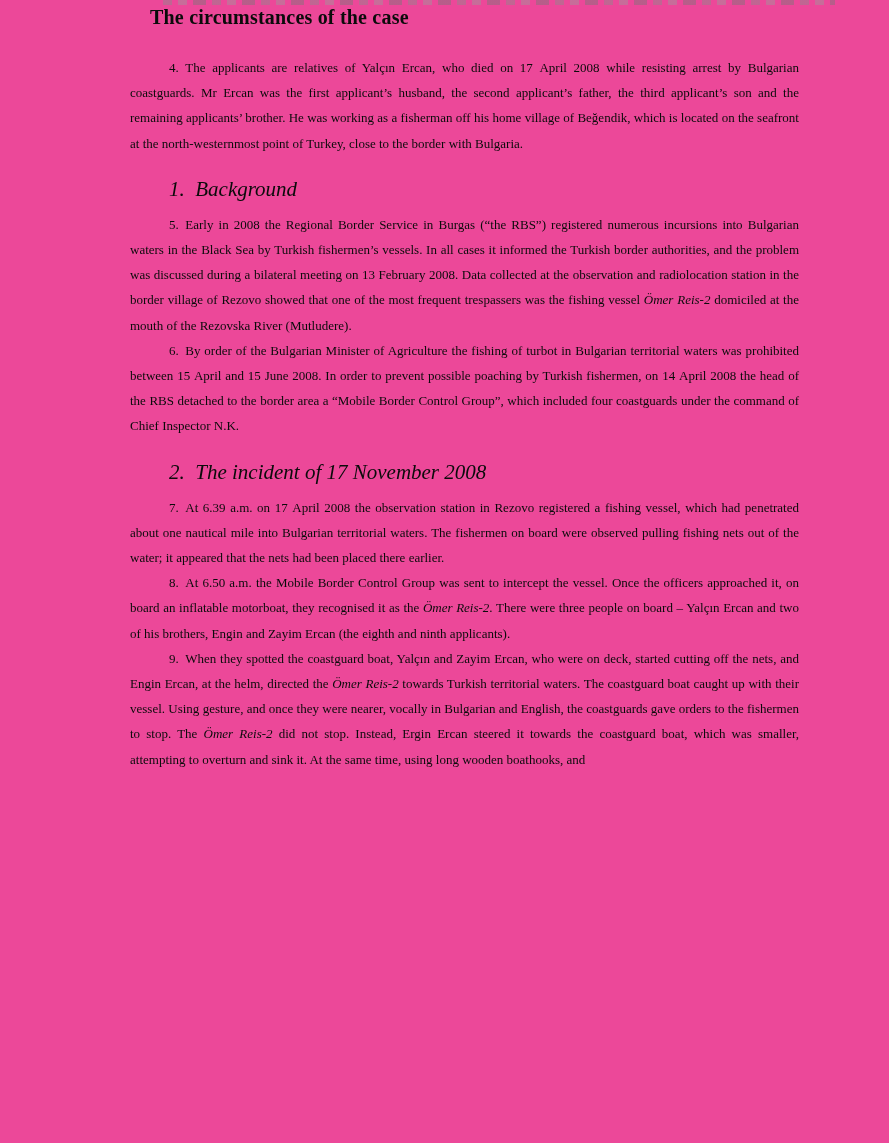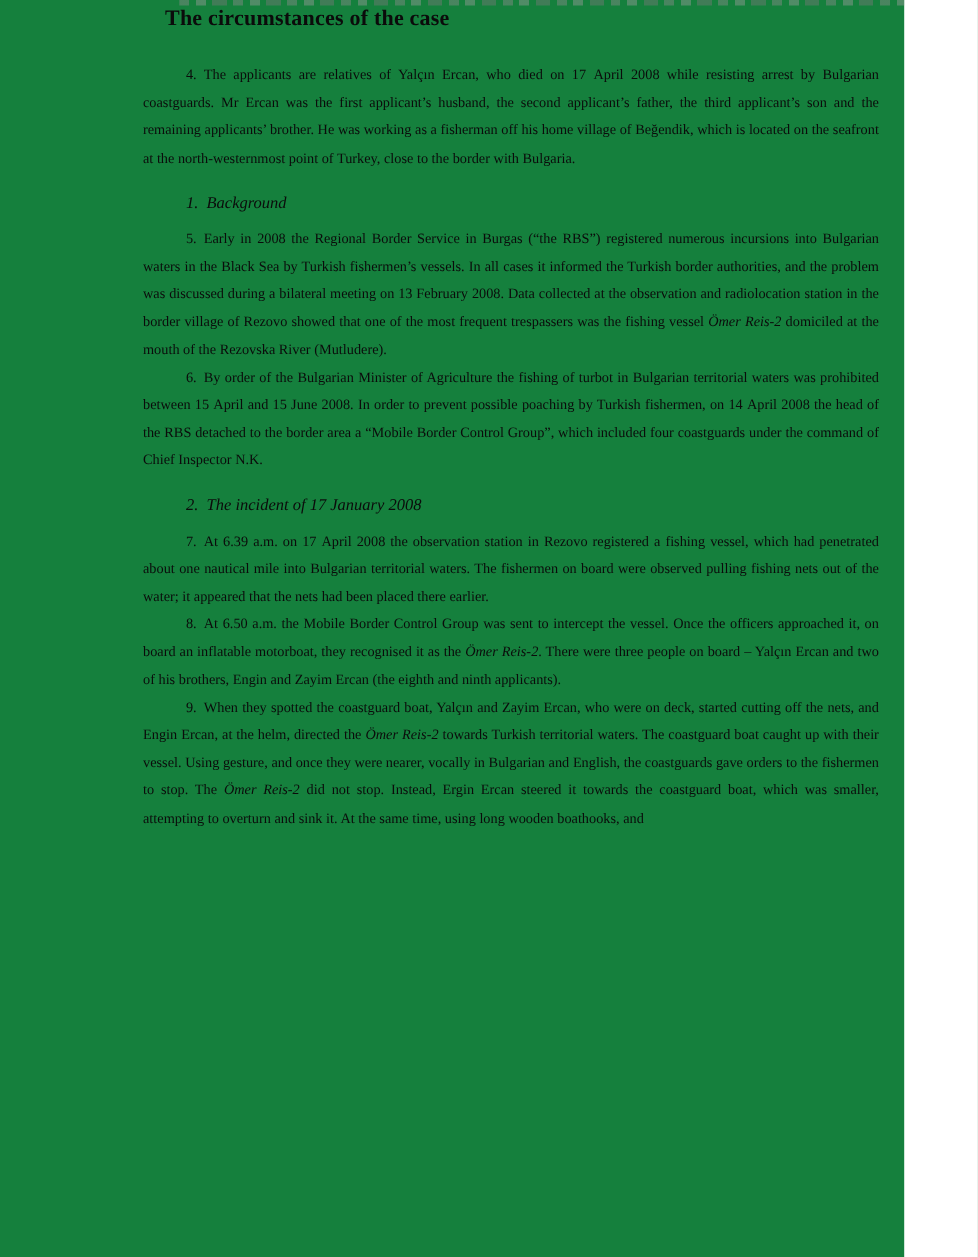--- a/index.html
+++ b/index.html
@@ -5,63 +5,63 @@
   * { box-sizing: border-box; }
   html, body { margin: 0; padding: 0; }
   body {
     width: 889px; height: 1143px;
     background: #ffffff;
     font-family: "Liberation Serif", "DejaVu Serif", serif;
     color: #0b0b0b;
   }
   .page {
     position: relative;
-    width: 822px; height: 1143px;
+    width: 889px; height: 1143px;
     overflow: hidden;
-    background: #15803d;
+    background: #ec4899;
   }
   
   .crop-fragment {
     position: absolute; top: 0; left: 163px;
     width: 672px; height: 5px;
     opacity: .45;
     background: repeating-linear-gradient(90deg,
       #8a8a8a 0 9px, transparent 9px 15px,
       #9a9a9a 15px 24px, transparent 24px 30px,
       #777777 30px 43px, transparent 43px 49px);
   }
   .doc {
     position: absolute; left: 130px; top: 6px; width: 669px;
   }
   .h-bold {
     font-size: 20px; font-weight: 700;
     margin: 0 0 26px 20px;
     letter-spacing: .2px;
   }
   .sub {
-    font-size: 15px; font-style: italic; font-weight: 400;
+    font-size: 21px; font-style: italic; font-weight: 400;
     margin: 21px 0 10px 39px;
   }
   .para {
     font-size: 13px; line-height: 25.2px;
     margin: 0; text-align: justify; text-indent: 39px;
   }
   .para em { }
 </style>
 </head>
 <body>
 
 <div class="page">
   <div class="crop-fragment"></div>
   <main class="doc">
     <h2 class="h-bold">The circumstances of the case</h2>
     <div id="blocks">
         <p class="para">4. The applicants are relatives of Yalçın Ercan, who died on 17&nbsp;April 2008 while resisting arrest by Bulgarian coastguards. Mr Ercan was the first applicant’s husband, the second applicant’s father, the third applicant’s son and the remaining applicants’ brother. He was working as a fisherman off his home village of Beğendik, which is located on the seafront at the north-westernmost point of Turkey, close to the border with Bulgaria.</p>
         <h3 class="sub">1. Background</h3>
         <p class="para">5. Early in 2008 the Regional Border Service in Burgas (“the RBS”) registered numerous incursions into Bulgarian waters in the Black Sea by Turkish fishermen’s vessels. In all cases it informed the Turkish border authorities, and the problem was discussed during a bilateral meeting on 13&nbsp;February 2008. Data collected at the observation and radiolocation station in the border village of Rezovo showed that one of the most frequent trespassers was the fishing vessel <em>Ömer Reis-2</em> domiciled at the mouth of the Rezovska River (Mutludere).</p>
         <p class="para">6. By order of the Bulgarian Minister of Agriculture the fishing of turbot in Bulgarian territorial waters was prohibited between 15&nbsp;April and 15&nbsp;June 2008. In order to prevent possible poaching by Turkish fishermen, on 14&nbsp;April 2008 the head of the RBS detached to the border area a “Mobile Border Control Group”, which included four coastguards under the command of Chief Inspector N.K.</p>
-        <h3 class="sub">2. The incident of 17 January 2008</h3>
+        <h3 class="sub">2. The incident of 17 November 2008</h3>
         <p class="para">7. At 6.39 a.m. on 17&nbsp;April 2008 the observation station in Rezovo registered a fishing vessel, which had penetrated about one nautical mile into Bulgarian territorial waters. The fishermen on board were observed pulling fishing nets out of the water; it appeared that the nets had been placed there earlier.</p>
         <p class="para">8. At 6.50 a.m. the Mobile Border Control Group was sent to intercept the vessel. Once the officers approached it, on board an inflatable motorboat, they recognised it as the <em>Ömer Reis-2</em>. There were three people on board – Yalçın Ercan and two of his brothers, Engin and Zayim Ercan (the eighth and ninth applicants).</p>
         <p class="para">9. When they spotted the coastguard boat, Yalçın and Zayim Ercan, who were on deck, started cutting off the nets, and Engin Ercan, at the helm, directed the <em>Ömer Reis-2</em> towards Turkish territorial waters. The coastguard boat caught up with their vessel. Using gesture, and once they were nearer, vocally in Bulgarian and English, the coastguards gave orders to the fishermen to stop. The <em>Ömer Reis-2</em> did not stop. Instead, Ergin Ercan steered it towards the coastguard boat, which was smaller, attempting to overturn and sink it. At the same time, using long wooden boathooks, and</p>
       </div>
   </main>
 </div>
 
 </body></html>

